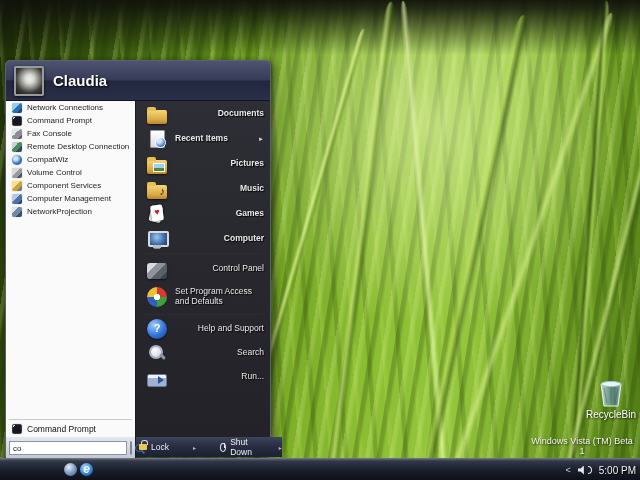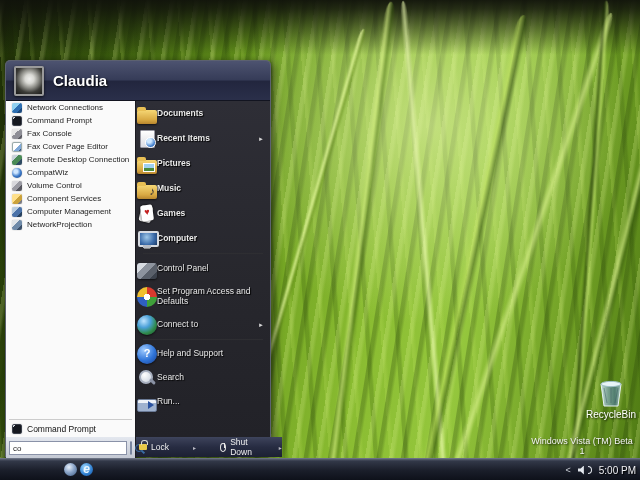--- a/index.html
+++ b/index.html
@@ -78,22 +78,22 @@
   .ic-rdp      { background:linear-gradient(135deg,#c8d2da 0 35%,#4a8a56 35% 70%,#2e4a62 70%); }
   .ic-compat   { background:radial-gradient(circle at 38% 35%,#cfe6ff 0 20%,#3a78c8 55%,#1c3c78 100%); border-radius:50%; }
   .ic-vol      { background:linear-gradient(135deg,#d8d8dc 0 40%,#9a9aa2 40% 70%,#55555d 70%); }
   .ic-compsvc  { background:linear-gradient(135deg,#ffe08a 0 45%,#caa23c 45% 75%,#7a7a82 75%); }
   .ic-compmgmt { background:linear-gradient(135deg,#b8ccdf 0 40%,#4a72a8 40% 75%,#27415f 75%); }
   .ic-netproj  { background:linear-gradient(135deg,#e0e4e8 0 35%,#6f8aa8 35% 70%,#3a4e68 70%); }
 
   
   #col-right { flex:1; display:flex; flex-direction:column;
     background:linear-gradient(180deg,#2e2e36 0%, #27272d 55%, #222228 100%); }
-  .r-row { height:25px; flex:0 0 25px; display:flex; align-items:center; 
-    padding:0 6px 0 1px; color:#eaeaea; font-size:8.5px; cursor:default; }
+  .r-row { height:25px; flex:0 0 25px; display:flex; align-items:center; gap:8px;
+    padding:0 6px 0 11px; color:#eaeaea; font-size:8.5px; cursor:default;justify-content:space-between; }
   .r-row.sm { height:24px; flex:0 0 24px; }
   .r-row.two { height:31px; flex:0 0 31px; }
   .r-row.bold .r-label { font-weight:bold; }
   .r-label { text-shadow:1px 1px 1px #000; line-height:1.15; }
   .r-row .subarr { margin-left:auto; font-size:6px; color:#d8d8d8; }
   #col-right .sep { height:1px; flex:0 0 1px; background:#17171b; margin:2px 7px;
     border-bottom:1px solid rgba(255,255,255,.10); }
 
   
   .ri { width:20px; height:20px; flex:0 0 20px; position:relative; }
@@ -250,24 +250,20 @@
         </div>
         <div class="p-row">
           <span class="li ic-cmd"></span>
           <span>Command Prompt</span>
         </div>
         <div class="p-row">
           <span class="li ic-faxcon"></span>
           <span>Fax Console</span>
         </div>
         <div class="p-row">
-          <span class="li ic-faxed"></span>
-          <span>Fax Cover Page Editor</span>
-        </div>
-        <div class="p-row">
           <span class="li ic-rdp"></span>
           <span>Remote Desktop Connection</span>
         </div>
         <div class="p-row">
           <span class="li ic-compat"></span>
           <span>CompatWiz</span>
         </div>
         <div class="p-row">
           <span class="li ic-vol"></span>
           <span>Volume Control</span>
@@ -319,25 +315,20 @@
           <span class="r-label">Computer</span>
         </div>
         <div class="sep"></div>
         <div class="r-row">
           <span class="ri ri-ctrlpanel"></span>
           <span class="r-label">Control Panel</span>
         </div>
         <div class="r-row two">
           <span class="ri ri-spaad"></span>
           <span class="r-label">Set Program Access and Defaults</span>
-        </div>
-        <div class="r-row">
-          <span class="ri ri-connect"></span>
-          <span class="r-label">Connect to</span>
-          <span class="subarr">►</span>
         </div>
         <div class="sep"></div>
         <div class="r-row sm">
           <span class="ri ri-help">?</span>
           <span class="r-label">Help and Support</span>
         </div>
         <div class="r-row sm">
           <span class="ri ri-search"></span>
           <span class="r-label">Search</span>
         </div>

